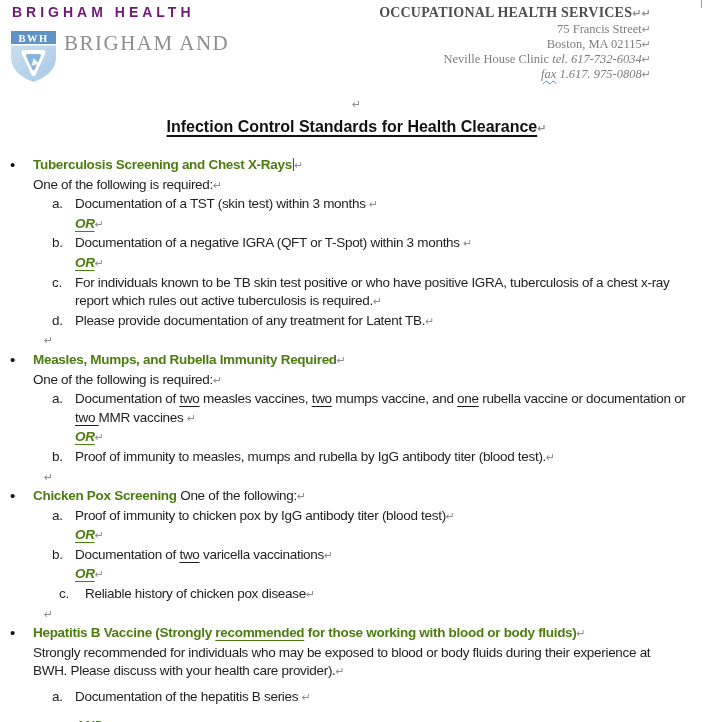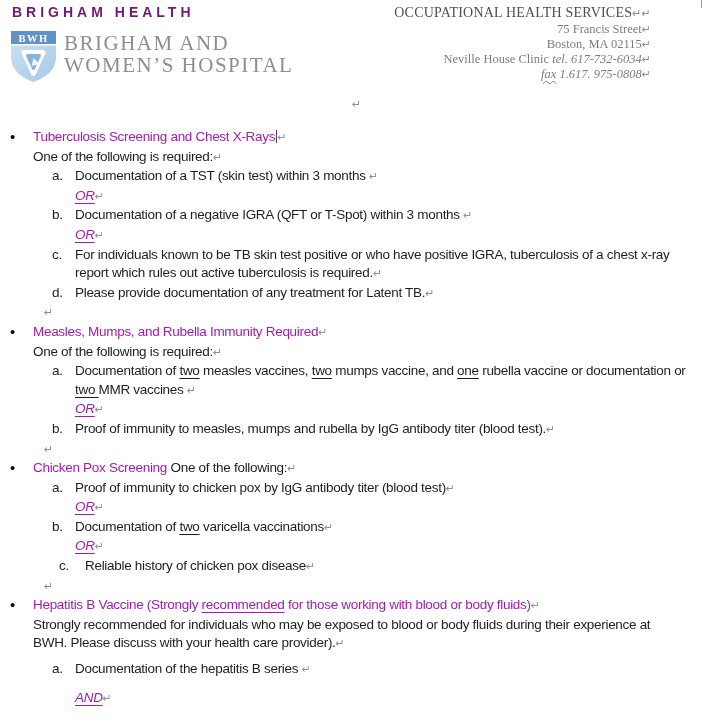--- a/index.html
+++ b/index.html
@@ -8,21 +8,21 @@
 
   
   .hdr{display:flex;justify-content:space-between;padding:4px 10px 0 10px;}
   .brand .bh-line{font-size:14px;font-weight:700;letter-spacing:4px;color:#701a75;
                   font-family:"Liberation Sans",sans-serif;padding-left:2px;}
   .brand-row{display:flex;align-items:flex-start;margin-top:11px;}
   .shield{flex:0 0 auto;margin-right:7px;}
   .hosp-name{font-family:"Liberation Serif",serif;font-size:21px;line-height:22px;
              color:#8e8e8e;letter-spacing:1.5px;margin-top:1px;}
   .contact{text-align:right;font-family:"Liberation Serif",serif;padding-top:1px;padding-right:52px;}
-  .contact-title{font-size:14px;font-weight:400;color:#4f4f4f;letter-spacing:0.2px;line-height:16px;}
+  .contact-title{font-size:14px;font-weight:700;color:#4f4f4f;letter-spacing:0.2px;line-height:16px;}
   .contact-line{font-size:12.5px;color:#7d7d7d;line-height:14px;}
   .it{font-style:italic;}
   .wavy{font-style:italic;text-decoration-line:underline;text-decoration-style:wavy;
         text-decoration-color:#4e7fd0;text-decoration-thickness:1px;text-underline-offset:2px;}
   .mk{color:#8f8f8f;font-family:"DejaVu Sans",sans-serif;font-size:11px;}
   .corner-tick{position:absolute;top:0;right:11px;width:1px;height:8px;background:#9a9a9a;}
 
   
   .center-mark{text-align:center;margin-top:11px;line-height:16px;}
   .doc-title{text-align:center;margin-top:2px;font-size:16px;font-weight:700;color:#111;line-height:24px;}
@@ -38,21 +38,21 @@
   .row.item{display:flex;margin-left:42px;}
   .row.item .lbl{flex:0 0 23px;}
   .row.item .txt{flex:1 1 auto;}
   .row.item.x1{margin-left:49px;}
   .row.item.x1 .lbl{flex:0 0 26px;}
   .row.connector{margin-left:65px;}
   .row.blank{margin-left:34px;}
   .row.g1{margin-top:6px;}
   .row.g2{margin-top:9px;}
 
-  .sg-b{font-weight:400;color:#a21caf;}
+  .sg-b{font-weight:700;color:#4d7c0f;}
   .sg-u{text-decoration:underline;text-decoration-thickness:1.2px;text-underline-offset:2.5px;}
   .sg-i{font-style:italic;}
   .sg-m{color:#8f8f8f;font-family:"DejaVu Sans",sans-serif;font-size:11px;letter-spacing:0;}
   .sg-caret{display:inline-block;width:1.3px;height:13px;background:#4a4a4a;
             vertical-align:-2px;margin-left:1px;}
 </style>
 </head>
 <body>
 
 <div class="page">
@@ -71,35 +71,35 @@
           </defs>
           <rect x="1" y="0" width="45" height="13" fill="#6093c5"></rect>
           <text x="23.5" y="10.5" font-size="10.5" fill="#ffffff" text-anchor="middle" font-family="Liberation Serif, serif" font-weight="bold" letter-spacing="1.5">BWH</text>
           <path d="M1,14.5 h45 v11 c0,13.5 -9.5,20.5 -22.5,25.5 C10.5,46 1,39 1,25.5 z" fill="url(#shbg)"></path>
           <path d="M14,21.5 h19 l-9.5,21 z" fill="#ffffff" stroke="#ffffff" stroke-width="5" stroke-linejoin="round"></path>
           <path d="M17.5,24.5 h12 l-6,13 z" fill="#86b4da" stroke="#86b4da" stroke-width="3" stroke-linejoin="round"></path>
           <path d="M23.5,27 l6,6 -8,2 z" fill="#ffffff" opacity="0.85"></path>
         </svg>
         <div class="hosp-name">
           <div>BRIGHAM AND</div>
-          <div>WOMEN’S HOSPITAL</div>
         </div>
       </div>
     </div>
 
     <div class="contact">
       <div class="contact-title"><span>OCCUPATIONAL HEALTH SERVICES</span><span class="mk">↵↵</span></div>
       <div class="contact-line"><span>75 Francis Street</span><span class="mk">↵</span></div>
       <div class="contact-line"><span>Boston, MA 02115</span><span class="mk">↵</span></div>
       <div class="contact-line"><span>Neville House Clinic </span><span class="it">tel. 617-732-6034</span><span class="mk">↵</span></div>
       <div class="contact-line"><span class="wavy">fax</span><span class="it"> 1.617. 975-0808</span><span class="mk">↵</span></div>
     </div>
   </div>
 
   <div class="center-mark"><span class="mk">↵</span></div>
+  <div class="doc-title"><span class="t-underline">Infection Control Standards for Health Clearance</span><span class="mk">↵</span></div>
 
   <div class="sections">
     <div>
         <div class="row heading">
           <span class="bullet">•</span>
           <div class="txt"><span class="sg-b">Tuberculosis Screening and Chest X-Rays</span><span class="sg-caret"></span><span class="sg-m">↵</span></div>
         </div>
         <div class="row para"><span>One of the following is required:</span><span class="sg-m">↵</span></div>
         <div class="row item">
           <span class="lbl">a.</span>

